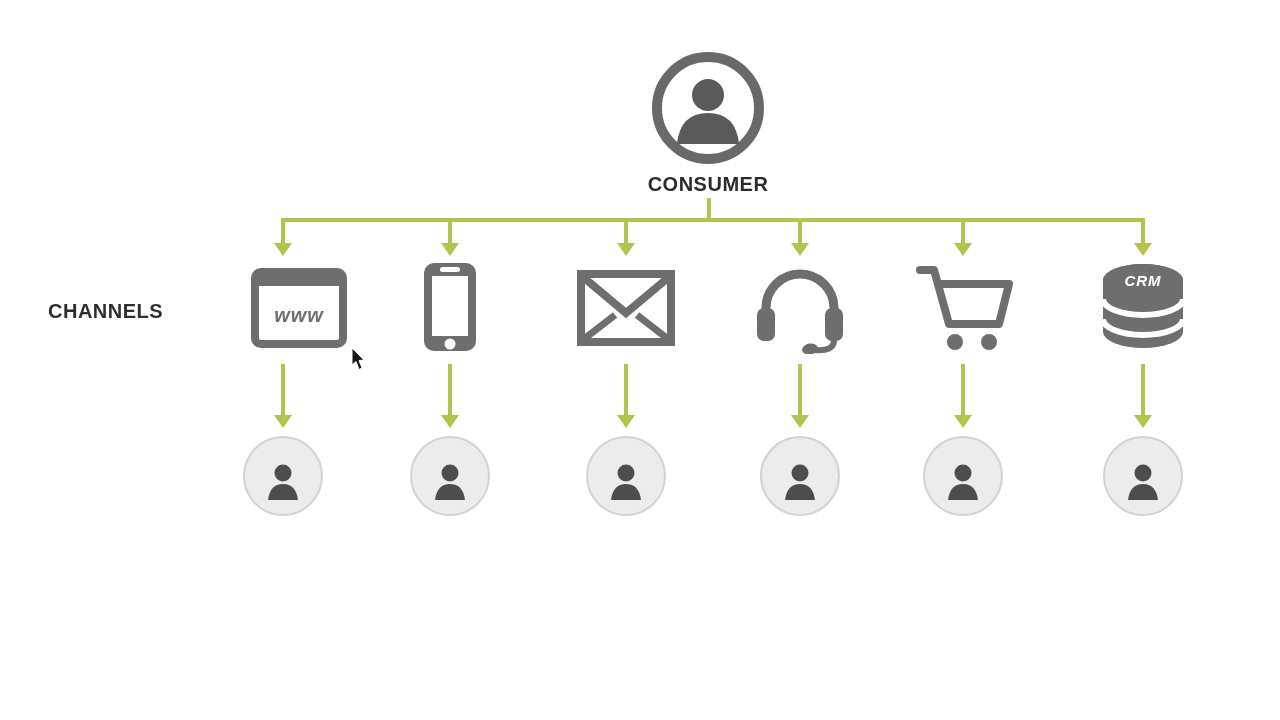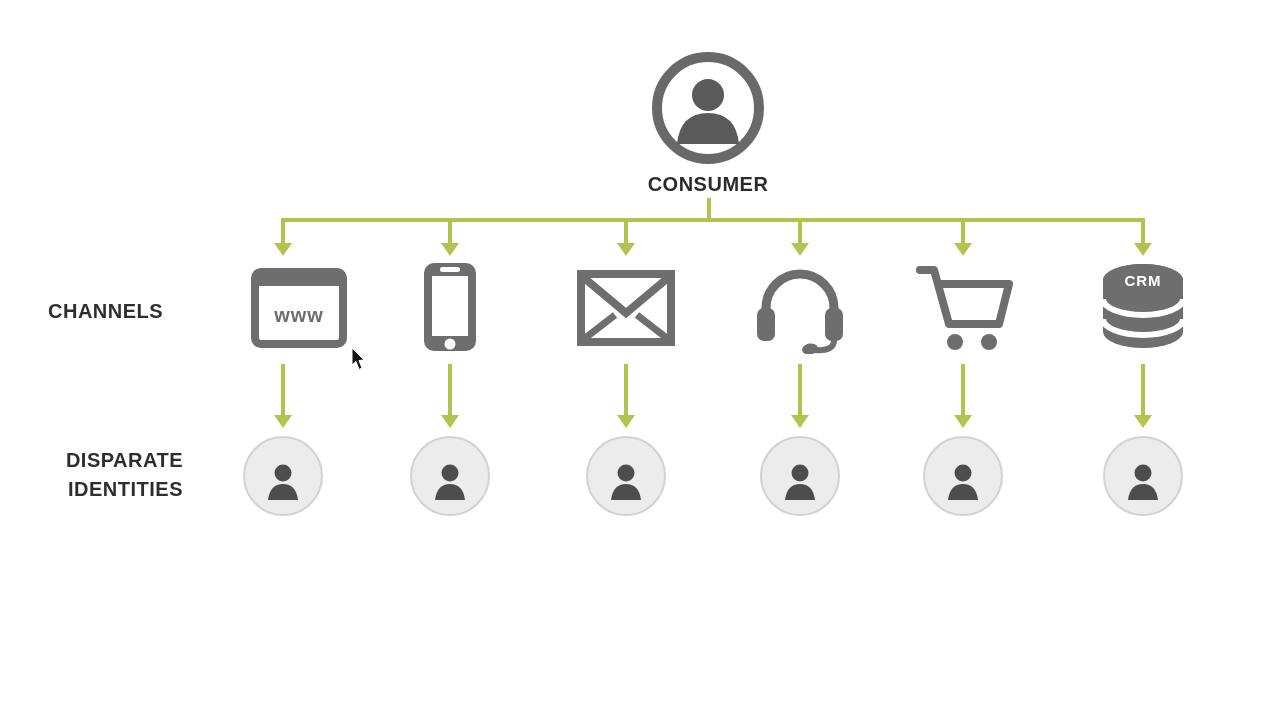--- a/index.html
+++ b/index.html
@@ -25,21 +25,20 @@
     border-top: 13px solid #b4c24f;
   }
   
   .row-label {
     position: absolute;
     color: #2e2e2e;
     font-size: 20px;
     font-weight: 600;
     letter-spacing: 0.5px;
     line-height: 29px;
-    text-align: right;
   }
   .consumer-label {
     position: absolute;
     left: 628px; top: 173px;
     width: 160px;
     text-align: center;
     color: #2b2b2b;
     font-size: 20px;
     font-weight: 600;
     letter-spacing: 0.5px;
@@ -50,21 +49,21 @@
     top: 436px;
     width: 80px; height: 80px;
     border-radius: 50%;
     background: #ececec;
     border: 2px solid #d2d2d2;
     display: flex;
     align-items: flex-end;
     justify-content: center;
     padding-bottom: 13px;
   }
-  .icon-wrap { position: absolute; line-height: 0; }
+  .icon-wrap { position: absolute; line-height: 0; font-style: italic; }
   .cursor { position: absolute; left: 350px; top: 347px; }
 </style>
 </head>
 <body>
 
 <div class="canvas">
 
   <div class="icon-wrap" style="left:650px; top:50px;">
     <svg width="116" height="116" viewBox="0 0 116 116">
       <circle cx="58" cy="58" r="51" fill="none" stroke="#696969" stroke-width="10"></circle>
@@ -84,21 +83,20 @@
   <div class="conn" style="left:624px;  top:218px; width:4px; height:27px;"></div>
   <div class="arrow-head" style="left:617px;  top:243px;"></div>
   <div class="conn" style="left:798px;  top:218px; width:4px; height:27px;"></div>
   <div class="arrow-head" style="left:791px;  top:243px;"></div>
   <div class="conn" style="left:961px;  top:218px; width:4px; height:27px;"></div>
   <div class="arrow-head" style="left:954px;  top:243px;"></div>
   <div class="conn" style="left:1141px; top:218px; width:4px; height:27px;"></div>
   <div class="arrow-head" style="left:1134px; top:243px;"></div>
 
   <div class="row-label" style="left:48px; top:297px;">CHANNELS</div>
-  <div class="row-label" style="left:48px; top:446px; width:135px;">DISPARATE IDENTITIES</div>
 
   <div class="icon-wrap" style="left:235px; top:268px;margin-left:16px;">
     <svg width="96" height="80" viewBox="0 0 96 80">
       <rect x="4" y="4" width="88" height="72" rx="6" fill="none" stroke="#6e6e6e" stroke-width="8"></rect>
       <rect x="7" y="7" width="82" height="11" fill="#6e6e6e"></rect>
       <text x="48" y="54" text-anchor="middle" font-size="20" font-weight="bold" letter-spacing="1" fill="#6e6e6e" font-family="Liberation Sans, sans-serif">www</text>
     </svg>
   </div>
 
   <div class="icon-wrap" style="left:421px; top:260px;">

